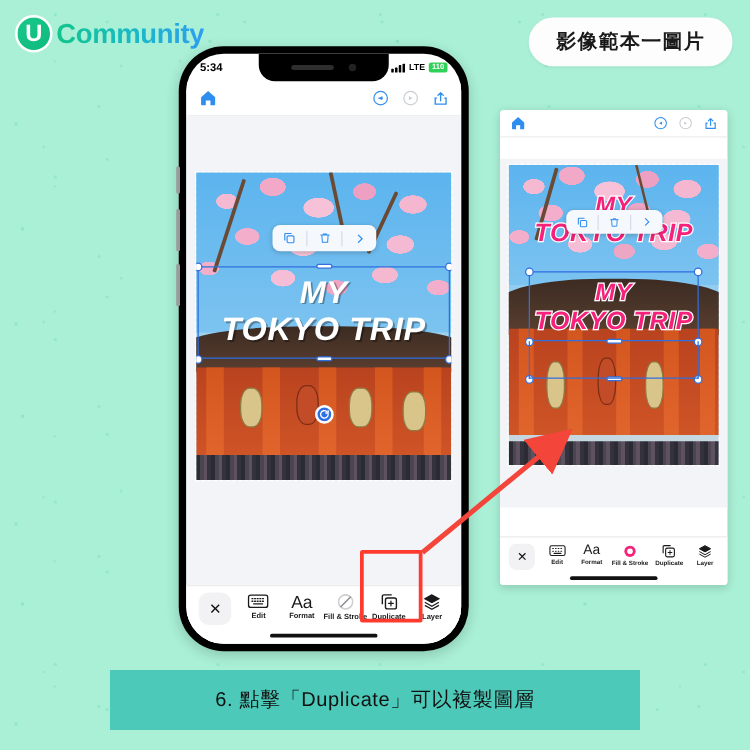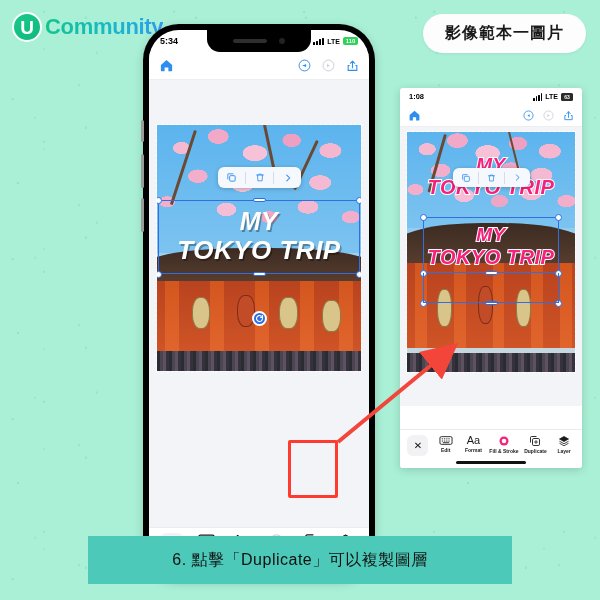--- a/index.html
+++ b/index.html
@@ -43,22 +43,22 @@
   .badge {
     position: absolute; right: 14px; top: 14px;
     background: #fdfdfd; border-radius: 22px;
     padding: 9px 22px; font-size: 16px; font-weight: 700; color: #1a1a1a;
     box-shadow: 0 1px 3px rgba(0,0,0,.06);
     letter-spacing: 1px;
   }
 
   
   .phone-left {
-    position: absolute; left: 143px; top: 24px;
-    width: 232px; height: 556px;
+    position: absolute; left: 143px; top: 37px;
+    width: 232px; height: 484px;
     background: #000; border-radius: 36px; padding: 6px;
     box-shadow: 0 3px 10px rgba(0,0,0,.18);
   }
   .phone-left .screen {
     width: 100%; height: 100%; background: #fff;
     border-radius: 30px; overflow: hidden; position: relative;
   }
   .side-btn { position: absolute; background: #9b9b9b; border-radius: 2px; }
   .sb1 { left: -2px; top: 96px; width: 3px; height: 22px; }
   .sb2 { left: -2px; top: 130px; width: 3px; height: 34px; }
@@ -363,33 +363,20 @@
             <div class="lbl">Layer</div>
           </div>
         </div>
         <div class="homebar"></div>
       </div>
     </div>
   </div>
 </div>
 
 <div class="phone-right">
-  <div class="r-status">
-    <span>1:08</span>
-    <span class="status-right">
-      <span class="bars">
-          <i></i>
-          <i></i>
-          <i></i>
-          <i></i>
-        </span>
-      <span class="lte">LTE</span>
-      <span class="r-batt">63</span>
-    </span>
-  </div>
 
   <div class="r-toolbar">
     <span class="ic">
       <svg width="13" height="13" viewBox="0 0 24 24" fill="none">
         <path d="M3 11 12 3l9 8v9a1 1 0 0 1-1 1h-5v-6H9v6H4a1 1 0 0 1-1-1z" fill="#2e8ef0"></path>
       </svg>
     </span>
     <span class="r-tb-right">
       <span class="ic">
         <svg width="11" height="11" viewBox="0 0 24 24" fill="none" stroke="#2e8ef0" stroke-width="1.8">

